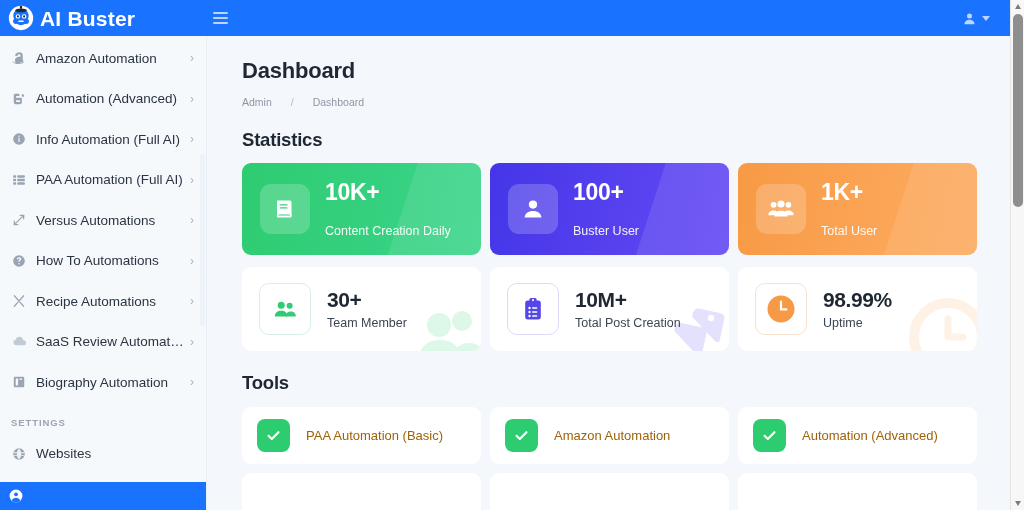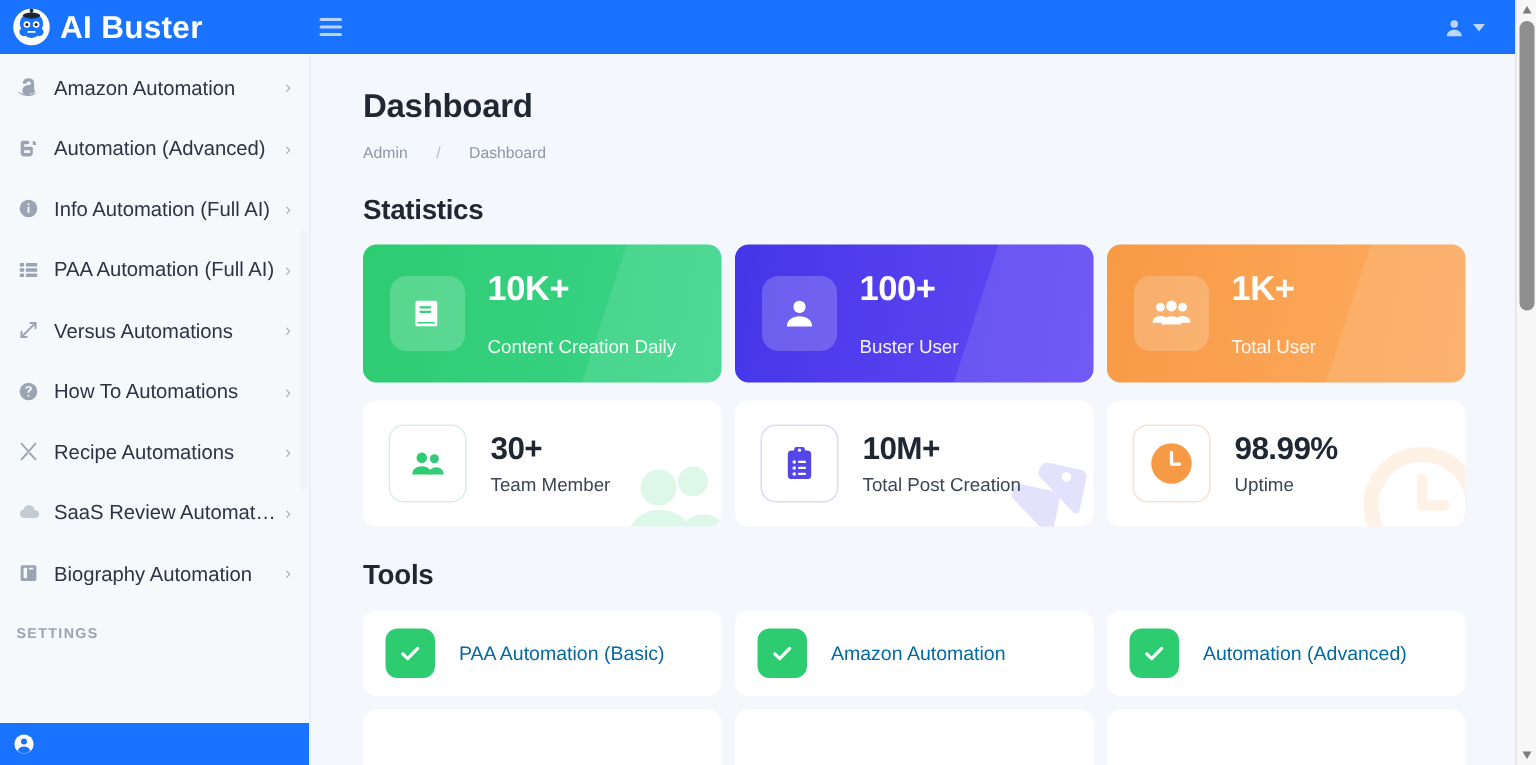--- a/index.html
+++ b/index.html
@@ -270,21 +270,21 @@
   }
   .check-box {
     width: 33px; height: 33px;
     border-radius: 8px;
     background: #2ecc71;
     display: flex; align-items: center; justify-content: center;
     flex: none; margin-right: 16px;
   }
   .tool-label {
     font-size: 13px;
-    color: #0369a1;
+    color: #a16207;
     white-space: nowrap;
   }
 
   
   .browser-scroll {
     position: absolute; top: 0; right: 0;
     width: 14px; height: 510px;
     background: #f7f7f7;
     border-left: 1px solid #e4e4e4;
     z-index: 60;
@@ -454,20 +454,30 @@
             <rect x="6.4" y="6" width="4" height="12" rx="0.8" fill="#f6f9fc"></rect>
             <rect x="12.4" y="6" width="5.2" height="2" rx="0.8" fill="#f6f9fc"></rect>
           </svg>
         </span>
         <span class="nav-label">Biography Automation</span>
         <span class="chev">›</span>
       </div>
 
       <div class="nav-section-title">SETTINGS</div>
 
+      <div class="nav-item">
+        <span class="ico">
+          <svg width="14" height="14" viewBox="0 0 24 24" fill="#9aa4b2">
+            <circle cx="12" cy="12" r="10"></circle>
+            <path d="M12 2a15 15 0 0 0 0 20 15 15 0 0 0 0-20z" fill="#eef2f7"></path>
+            <path d="M2.6 9h18.8v1.6H2.6zM2.6 14h18.8v1.6H2.6z" fill="#eef2f7"></path>
+          </svg>
+        </span>
+        <span class="nav-label">Websites</span>
+      </div>
     </div>
 
     <div class="side-scroll">
       <div class="thumb"></div>
     </div>
 
     <div class="user-nav">
       <svg width="14" height="14" viewBox="0 0 24 24">
         <circle cx="12" cy="12" r="11" fill="#ffffff"></circle>
         <circle cx="12" cy="9.2" r="3.4" fill="#1a73ff"></circle>

